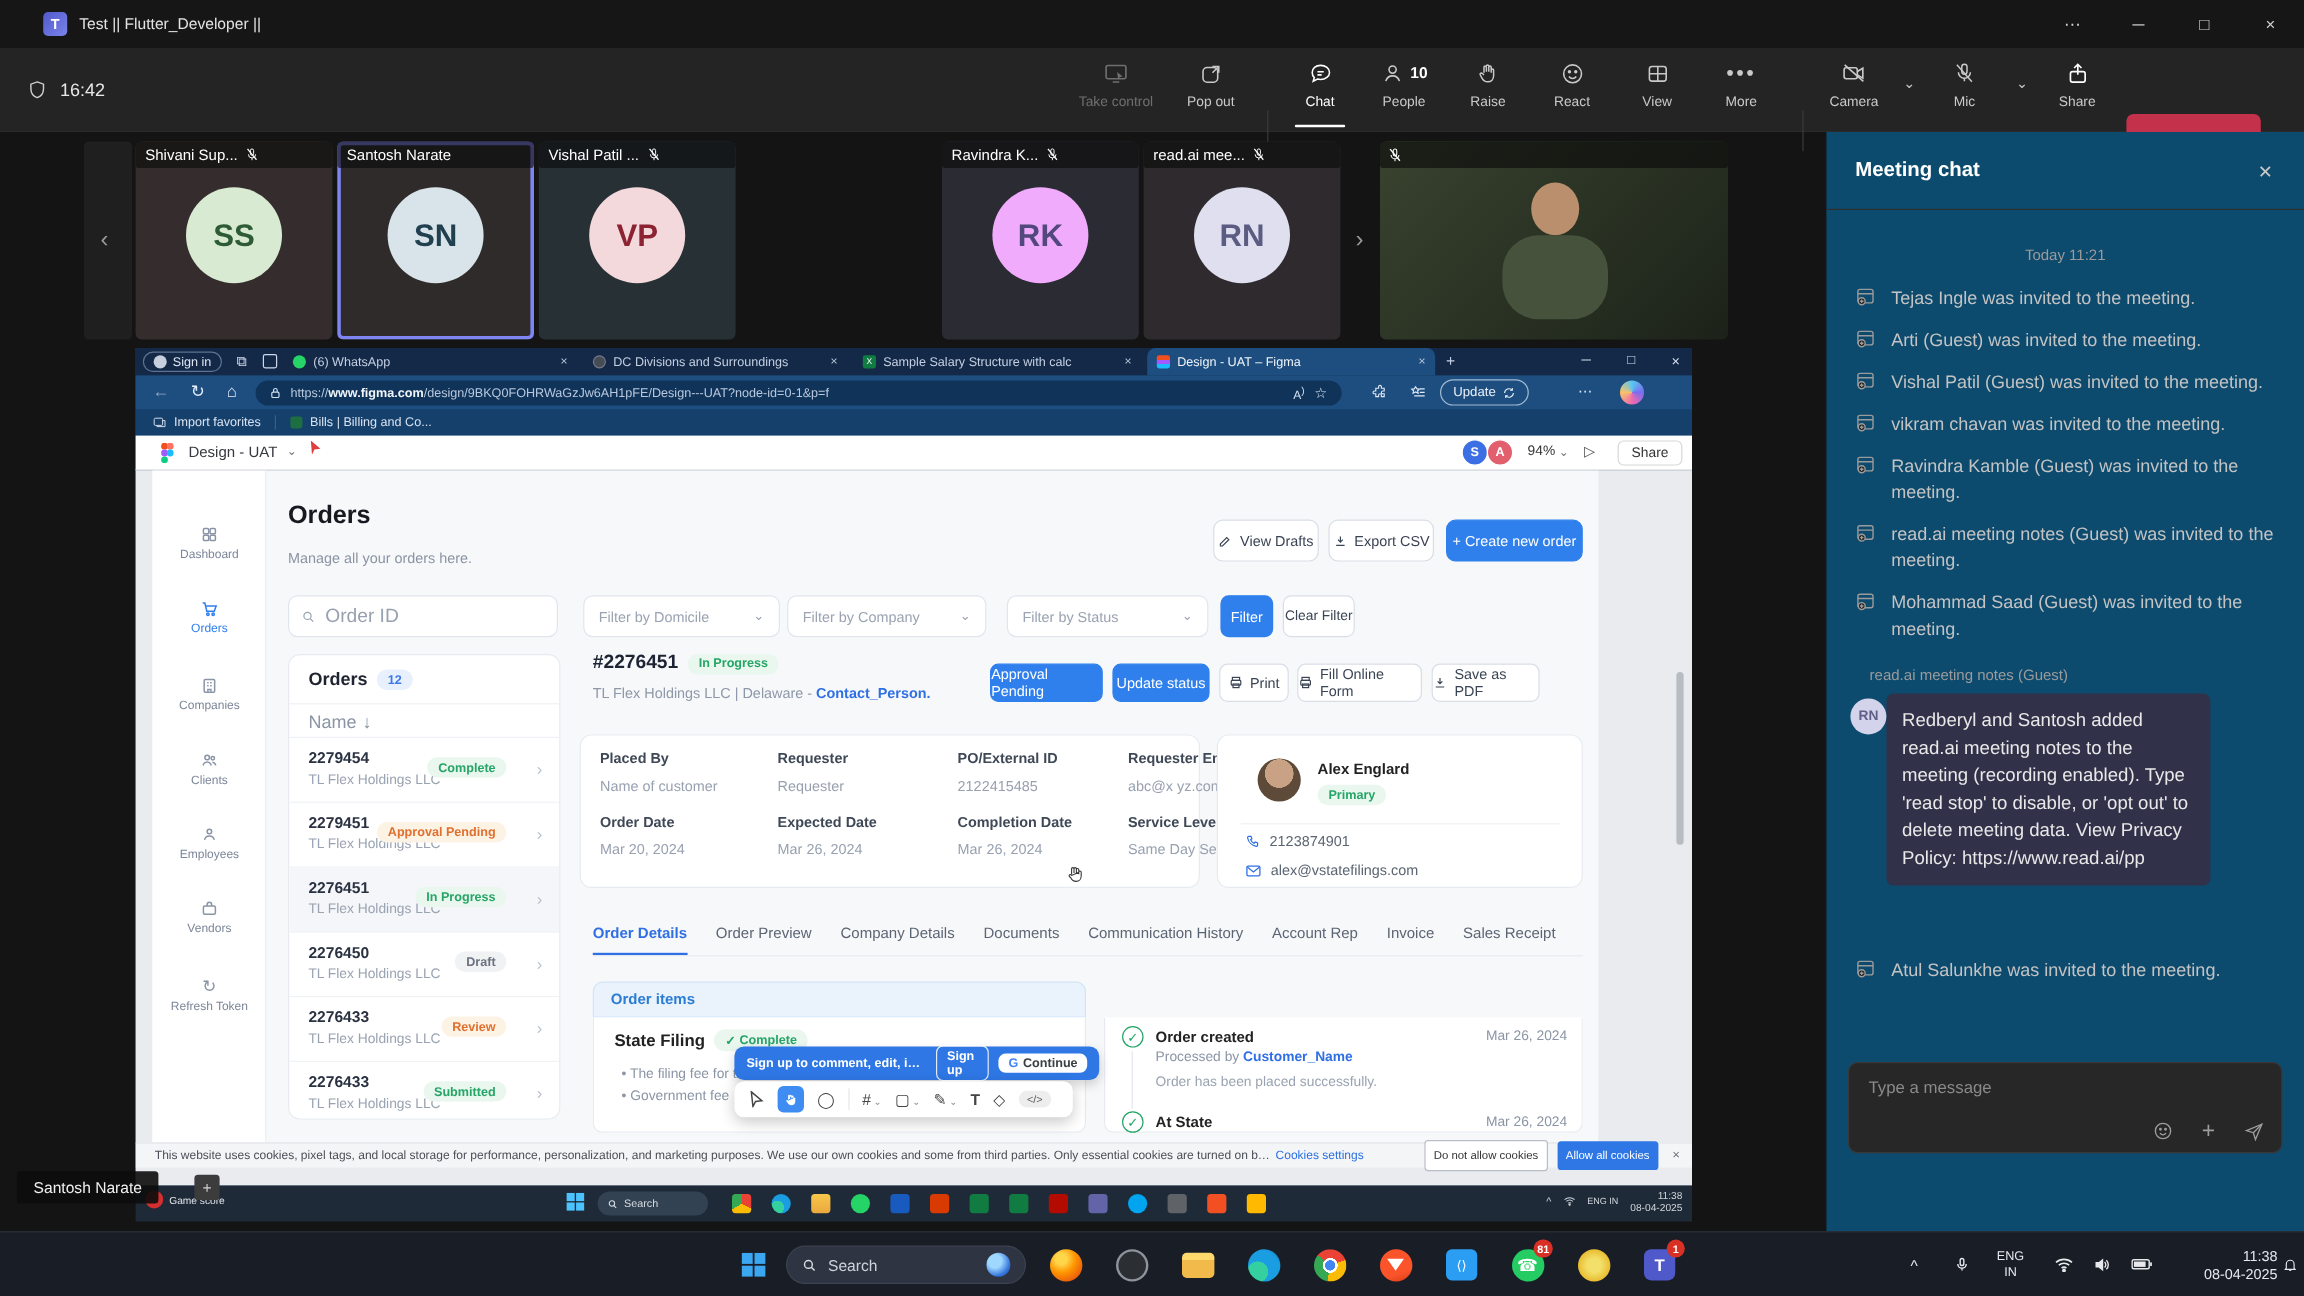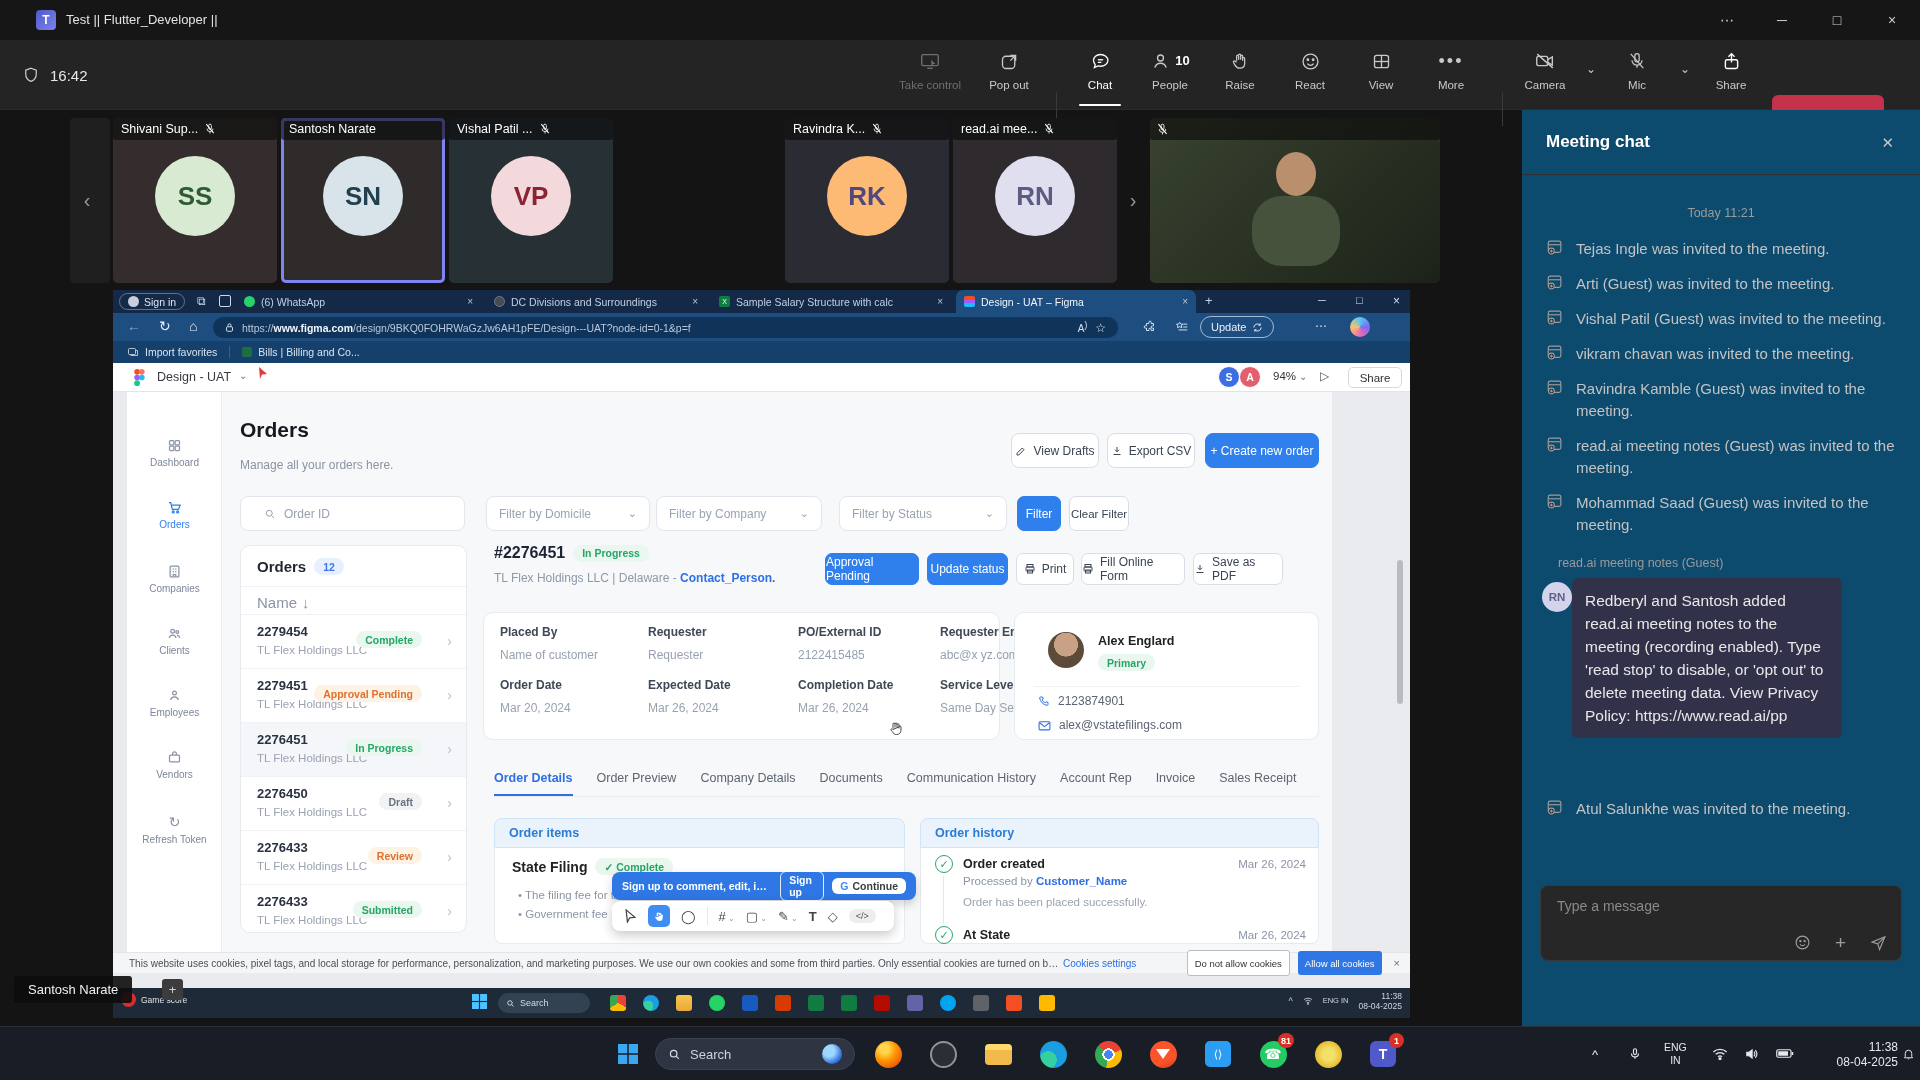--- a/index.html
+++ b/index.html
@@ -79,21 +79,21 @@
   .appframe{left:14px;top:0;width:1205px;height:560px;background:#f7f8fa}
   .rail{left:14px;top:0;width:95px;height:560px;background:#fff;border-right:1px solid #ebedf1}
   .rail-item{left:0;width:95px;text-align:center;color:#7c8699;font-size:10px}
   .rail-item .ric{display:flex;justify-content:center;margin-bottom:4px}
   .rail-item.on{color:#2f80ed}
   .h1{font-size:21px;font-weight:bold;color:#16191f}
   .sub{font-size:12px;color:#8a94a3}
   .btn{display:flex;align-items:center;justify-content:center;gap:6px;border-radius:8px;font-size:12px;cursor:pointer}
   .btn.line{background:#fff;border:1px solid #d9dee6;color:#3a4454}
   .btn.blue{background:#2f80ed;color:#fff;border:1px solid #2f80ed}
-  .inp{background:#fff;border:1px solid #e1e6ed;border-radius:8px;display:flex;align-items:center;gap:8px;padding:0 23px;color:#98a1b0;font-size:12px}
+  .inp{background:#fff;border:1px solid #e1e6ed;border-radius:8px;display:flex;align-items:center;gap:8px;padding:0 10px;color:#98a1b0;font-size:16px}
   .dd{background:#fff;border:1px solid #e1e6ed;border-radius:8px;display:flex;align-items:center;padding:0 12px;color:#9aa3b2;font-size:12px}
   .dd .c{margin-left:auto;color:#98a1b0;font-size:11px}
   .panel{background:#fff;border:1px solid #e7ebf0;border-radius:10px}
   .badge{display:inline-flex;align-items:center;border-radius:10px;padding:2.5px 9px;font-size:10.5px;font-weight:600}
   .bg-g{background:#e9f7ef;color:#27a567}
   .bg-o{background:#fdf3e5;color:#e0702f}
   .bg-gr{background:#f1f2f4;color:#6a7380}
   .row{left:0;width:225px;height:54px;border-bottom:1px solid #f0f2f5}
   .row .oid{position:absolute;left:16px;top:9px;font-size:13px;font-weight:600;color:#2a3242}
   .row .oc{position:absolute;left:16px;top:29px;font-size:11.5px;color:#9aa3b2}
@@ -318,21 +318,21 @@
               <rect x="6.2" y="1.5" width="3.6" height="7" rx="1.8"></rect>
               <path d="M4 7.5a4 4 0 0 0 8 0M8 11.5v2.5"></path>
               <line x1="3" y1="1.5" x2="13" y2="13.5" stroke-width="1.4"></line>
             </svg>
           </span>
         </div>
     </div>
 
 
     <div class="a tile" style="left:785px;background:#2b2b33">
-      <div class="a av" style="background:#fdba74;color:#52487e">RK</div>
+      <div class="a av" style="background:#f0abfc;color:#52487e">RK</div>
       <div class="npill">
           <span>Ravindra K...</span>
           <span>
             <svg width="12" height="12" viewBox="0 0 16 16" fill="none" stroke="#fff" stroke-width="1.1">
               <rect x="6.2" y="1.5" width="3.6" height="7" rx="1.8"></rect>
               <path d="M4 7.5a4 4 0 0 0 8 0M8 11.5v2.5"></path>
               <line x1="3" y1="1.5" x2="13" y2="13.5" stroke-width="1.4"></line>
             </svg>
           </span>
         </div>
@@ -718,21 +718,20 @@
       <div class="a f" style="left:399px;top:466px;gap:8px">
           <span style="font-size:14px;font-weight:600;color:#222">State Filing</span>
           <span class="badge bg-g">
             <span style="margin-right:3px">✓</span>
             <span>Complete</span>
           </span>
         </div>
       <div class="a" style="left:405px;top:497px;font-size:11.5px;color:#8b95a5">• <span>The filing fee for the a</span></div>
       <div class="a" style="left:405px;top:516px;font-size:11.5px;color:#8b95a5">• <span>Government fee</span></div>
 
-      <div class="a phead" style="left:807px;top:426px;width:399px">Order history</div>
       <div class="a pbody" style="left:807px;top:456px;width:399px;height:96px"></div>
       <div class="a chk" style="left:822px;top:463px">✓</div>
       <div class="a" style="left:850px;top:465px;font-size:12.5px;font-weight:600;color:#222">Order created</div>
       <div class="a" style="left:1095px;top:466px;width:98px;text-align:right;font-size:11.5px;color:#8b95a5">Mar 26, 2024</div>
       <div class="a" style="left:850px;top:483px;font-size:11.5px;color:#8b95a5"><span>Processed by </span><span class="link">Customer_Name</span></div>
       <div class="a" style="left:850px;top:504px;font-size:11.5px;color:#9aa3b2">Order has been placed successfully.</div>
       <div class="a" style="left:830px;top:484px;width:1px;height:48px;background:#e3e8ee"></div>
       <div class="a chk" style="left:822px;top:534px">✓</div>
       <div class="a" style="left:850px;top:536px;font-size:12.5px;font-weight:600;color:#222">At State</div>
       <div class="a" style="left:1095px;top:537px;width:98px;text-align:right;font-size:11.5px;color:#8b95a5">Mar 26, 2024</div>

